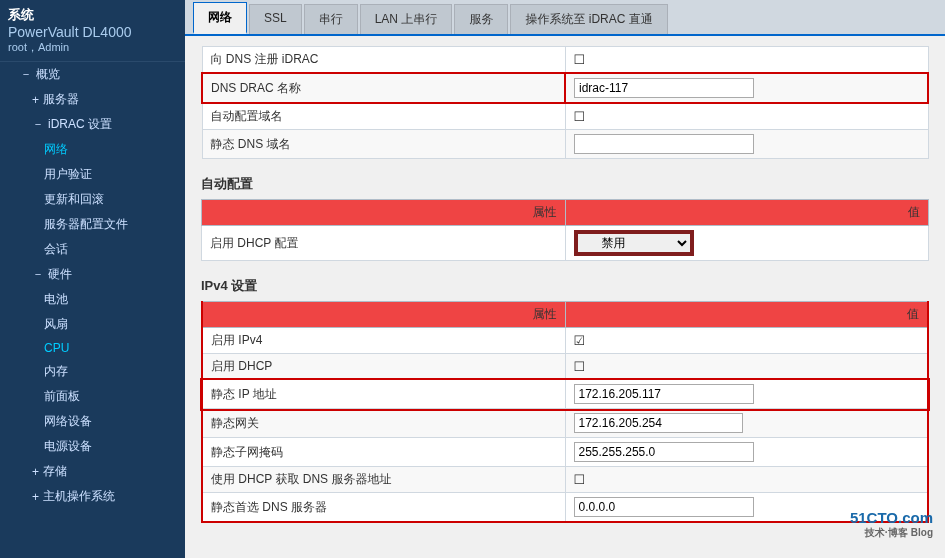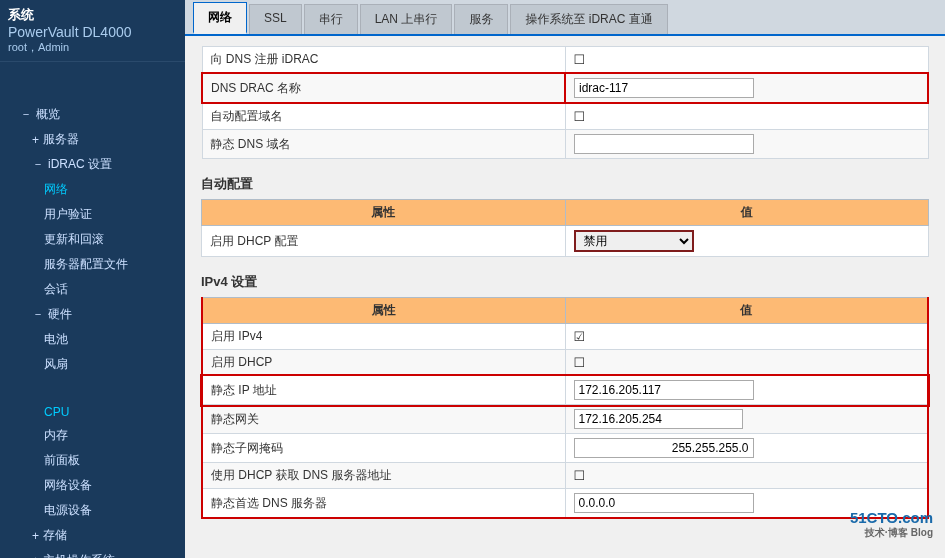--- a/index.html
+++ b/index.html
@@ -8,21 +8,20 @@
     
     .sidebar {
       width: 185px;
       min-width: 185px;
       background: #1a3a5c;
       color: #cce0ff;
       display: flex;
       flex-direction: column;
       height: 558px;
       overflow-y: auto;
-      gap: 40px;
     }
     .sidebar-header {
       background: #1a3a5c;
       padding: 6px 8px;
       border-bottom: 1px solid #2a4a6c;
     }
     .sidebar-title {
       color: #ffffff;
       font-size: 13px;
       font-weight: bold;
@@ -108,24 +107,24 @@
       color: #333;
       margin-bottom: 6px;
     }
 
     
     .form-table {
       width: 100%;
       border-collapse: collapse;
     }
     .form-table th {
-      background: #fdba74;
+      background: #ef4444;
       padding: 4px 8px;
-      text-align: center;
-      font-weight: bold;
+      text-align: right;
+      font-weight: normal;
       font-size: 12px;
       border: 1px solid #b0bcc8;
       color: #333;
     }
     .form-table td {
       background: #ffffff;
       padding: 4px 8px;
       border: 1px solid #d0d8e0;
       font-size: 12px;
       color: #333;
@@ -145,23 +144,23 @@
       background: #fff;
     }
 
     .checkbox-mark {
       font-size: 13px;
       color: #333;
     }
 
     select.dropdown {
       font-size: 12px;
-      padding: 1px 4px;
+      padding: 1px 20px;
       width: 120px;
-      border: 2px solid #7f1d1d;
+      border: 4px solid #7f1d1d;
       font-family: Liberation Serif, serif;
     }
 
     
     .watermark {
       position: fixed;
       bottom: 18px;
       right: 12px;
       color: rgba(80,80,80,0.7);
       font-size: 13px;
@@ -226,21 +225,21 @@
     </div>
 
     <div class="nav-item indent3">
       <span>电池</span>
     </div>
 
     <div class="nav-item indent3">
       <span>风扇</span>
     </div>
 
-    <div class="nav-item indent3" style="color:#00ccff;margin-top:24px;">
+    <div class="nav-item indent3" style="color:#00ccff;">
       <span>CPU</span>
     </div>
 
     <div class="nav-item indent3">
       <span>内存</span>
     </div>
 
     <div class="nav-item indent3">
       <span>前面板</span>
     </div>
@@ -374,21 +373,21 @@
           <tr>
             <td class="col-prop">静态网关</td>
             <td class="col-val">
               <input type="text" value="172.16.205.254" style="width: 169px;">
             </td>
           </tr>
 
           <tr>
             <td class="col-prop">静态子网掩码</td>
             <td class="col-val">
-              <input type="text" value="255.255.255.0" style="width: 180px; text-align: right;">
+              <input type="text" value="255.255.255.0" style="width: 180px;">
             </td>
           </tr>
 
           <tr>
             <td class="col-prop">使用 DHCP 获取 DNS 服务器地址</td>
             <td class="col-val">
               <span class="checkbox-mark">☐</span>
             </td>
           </tr>
 

